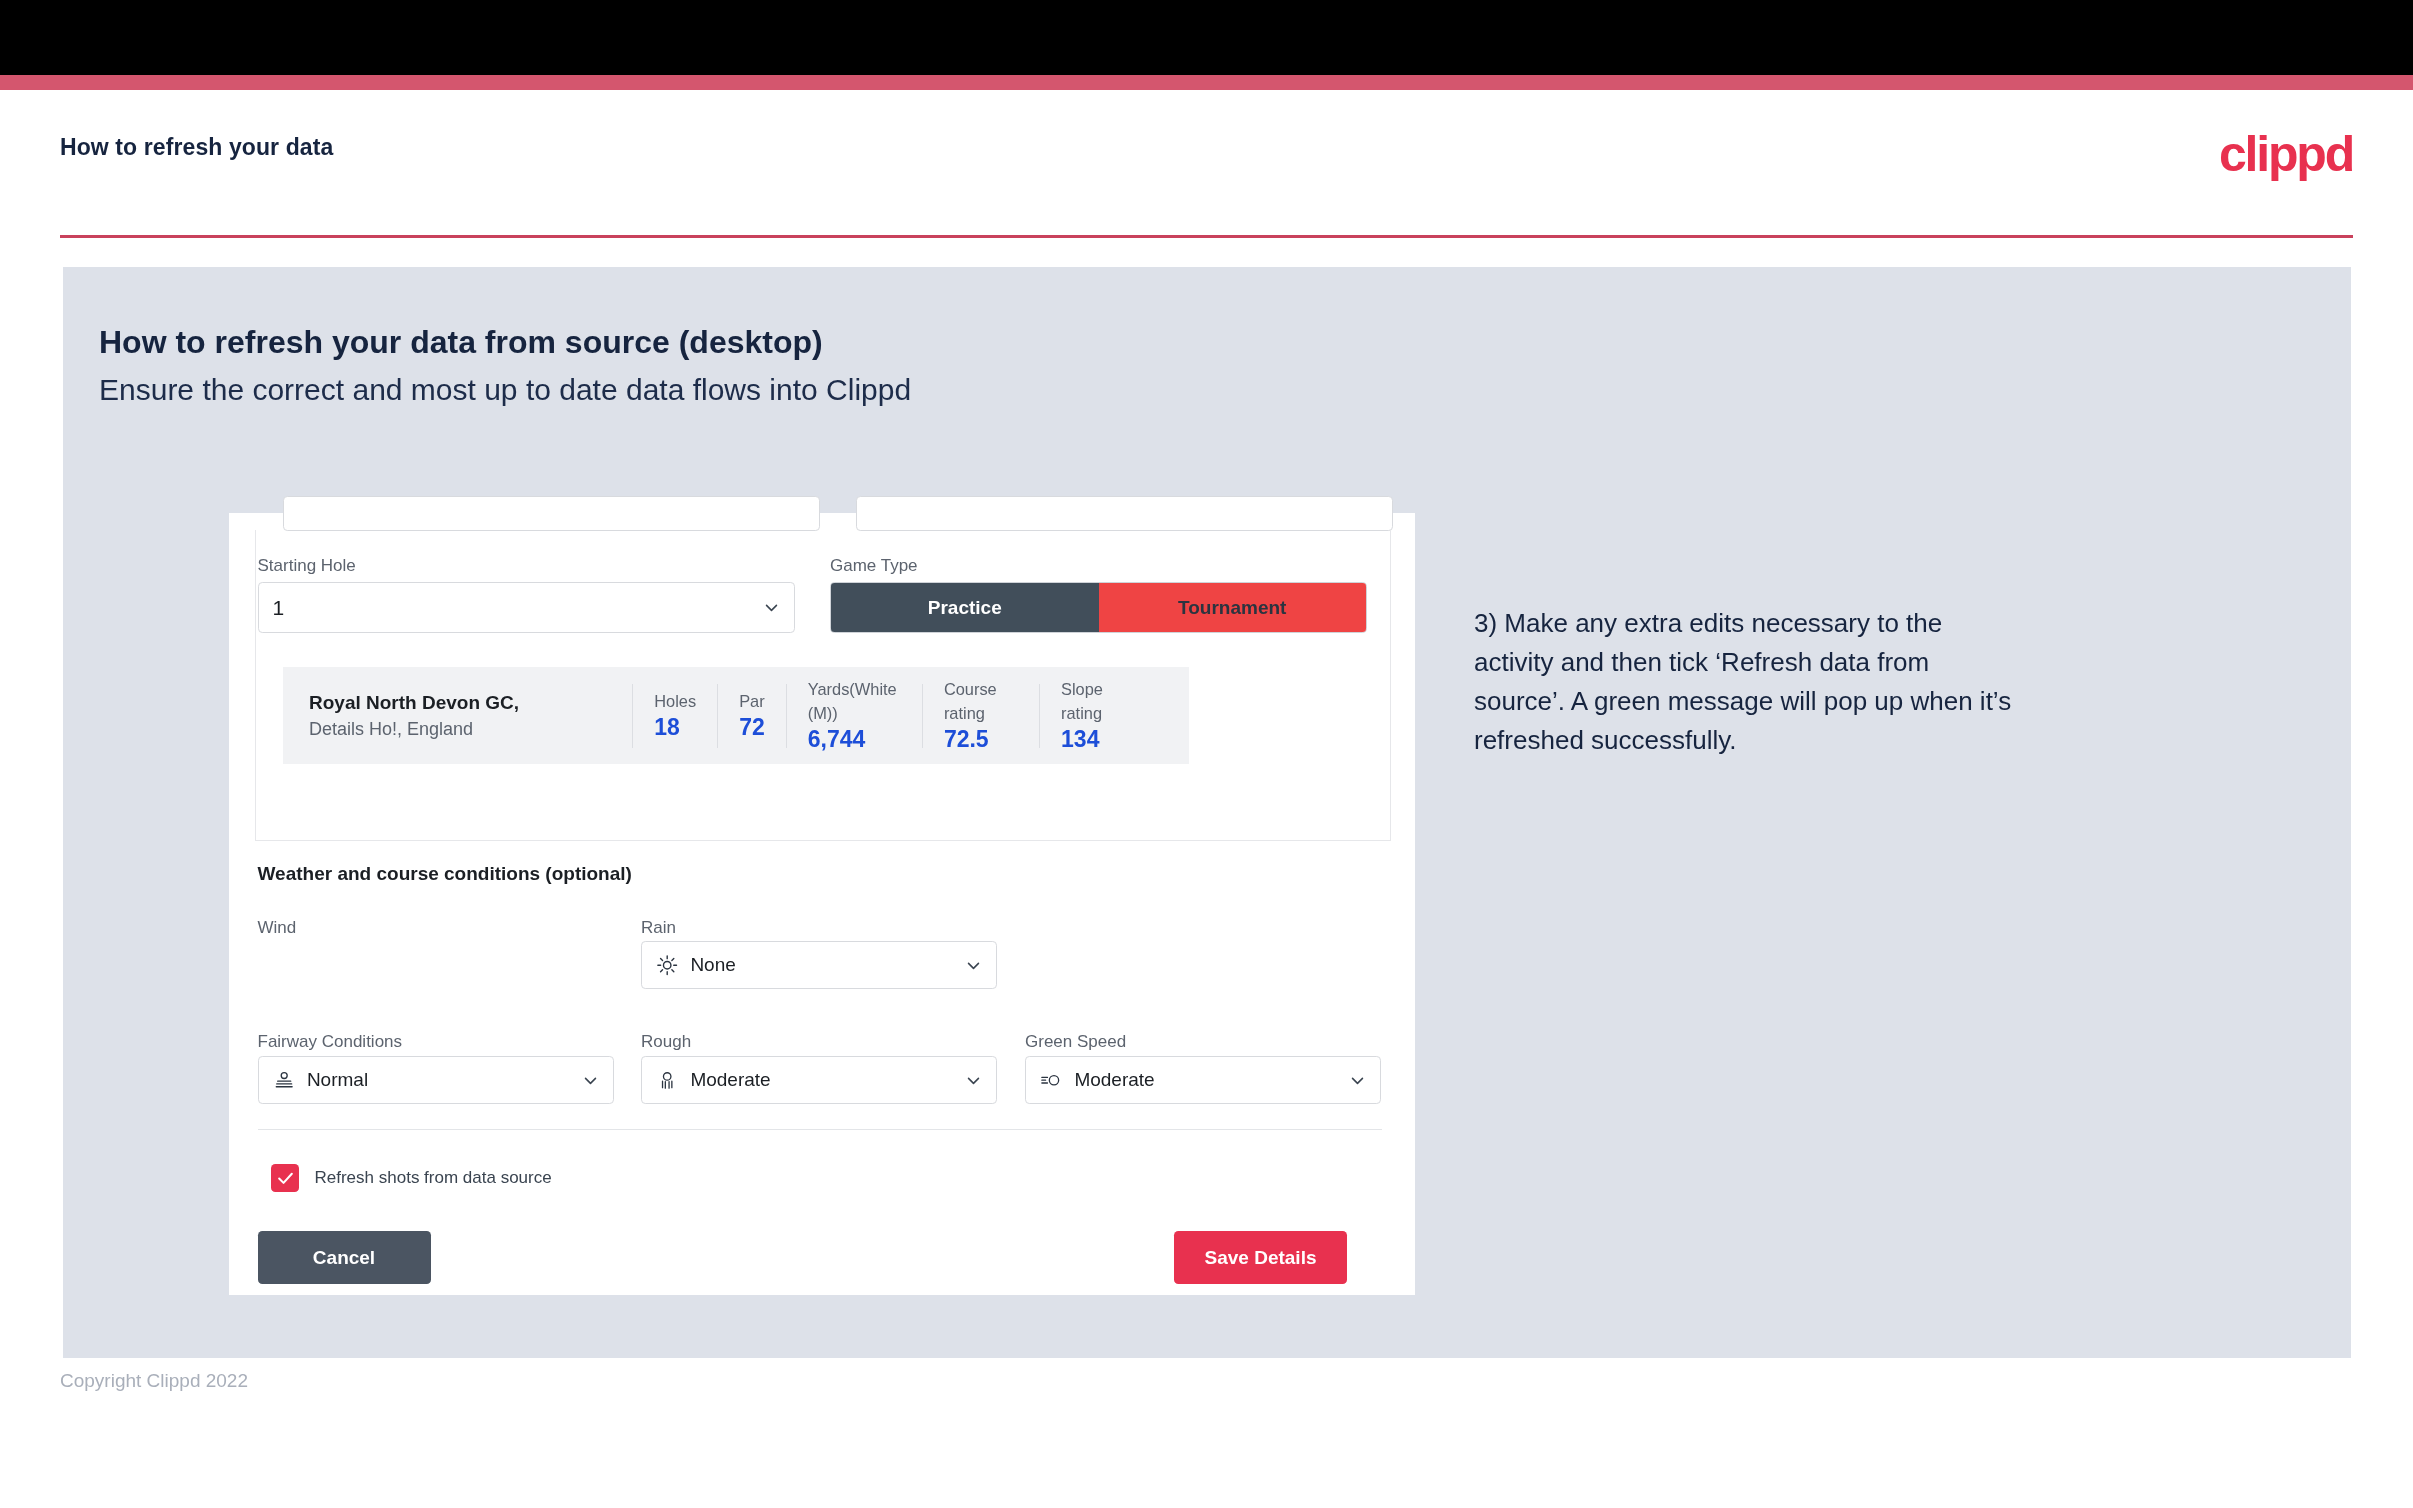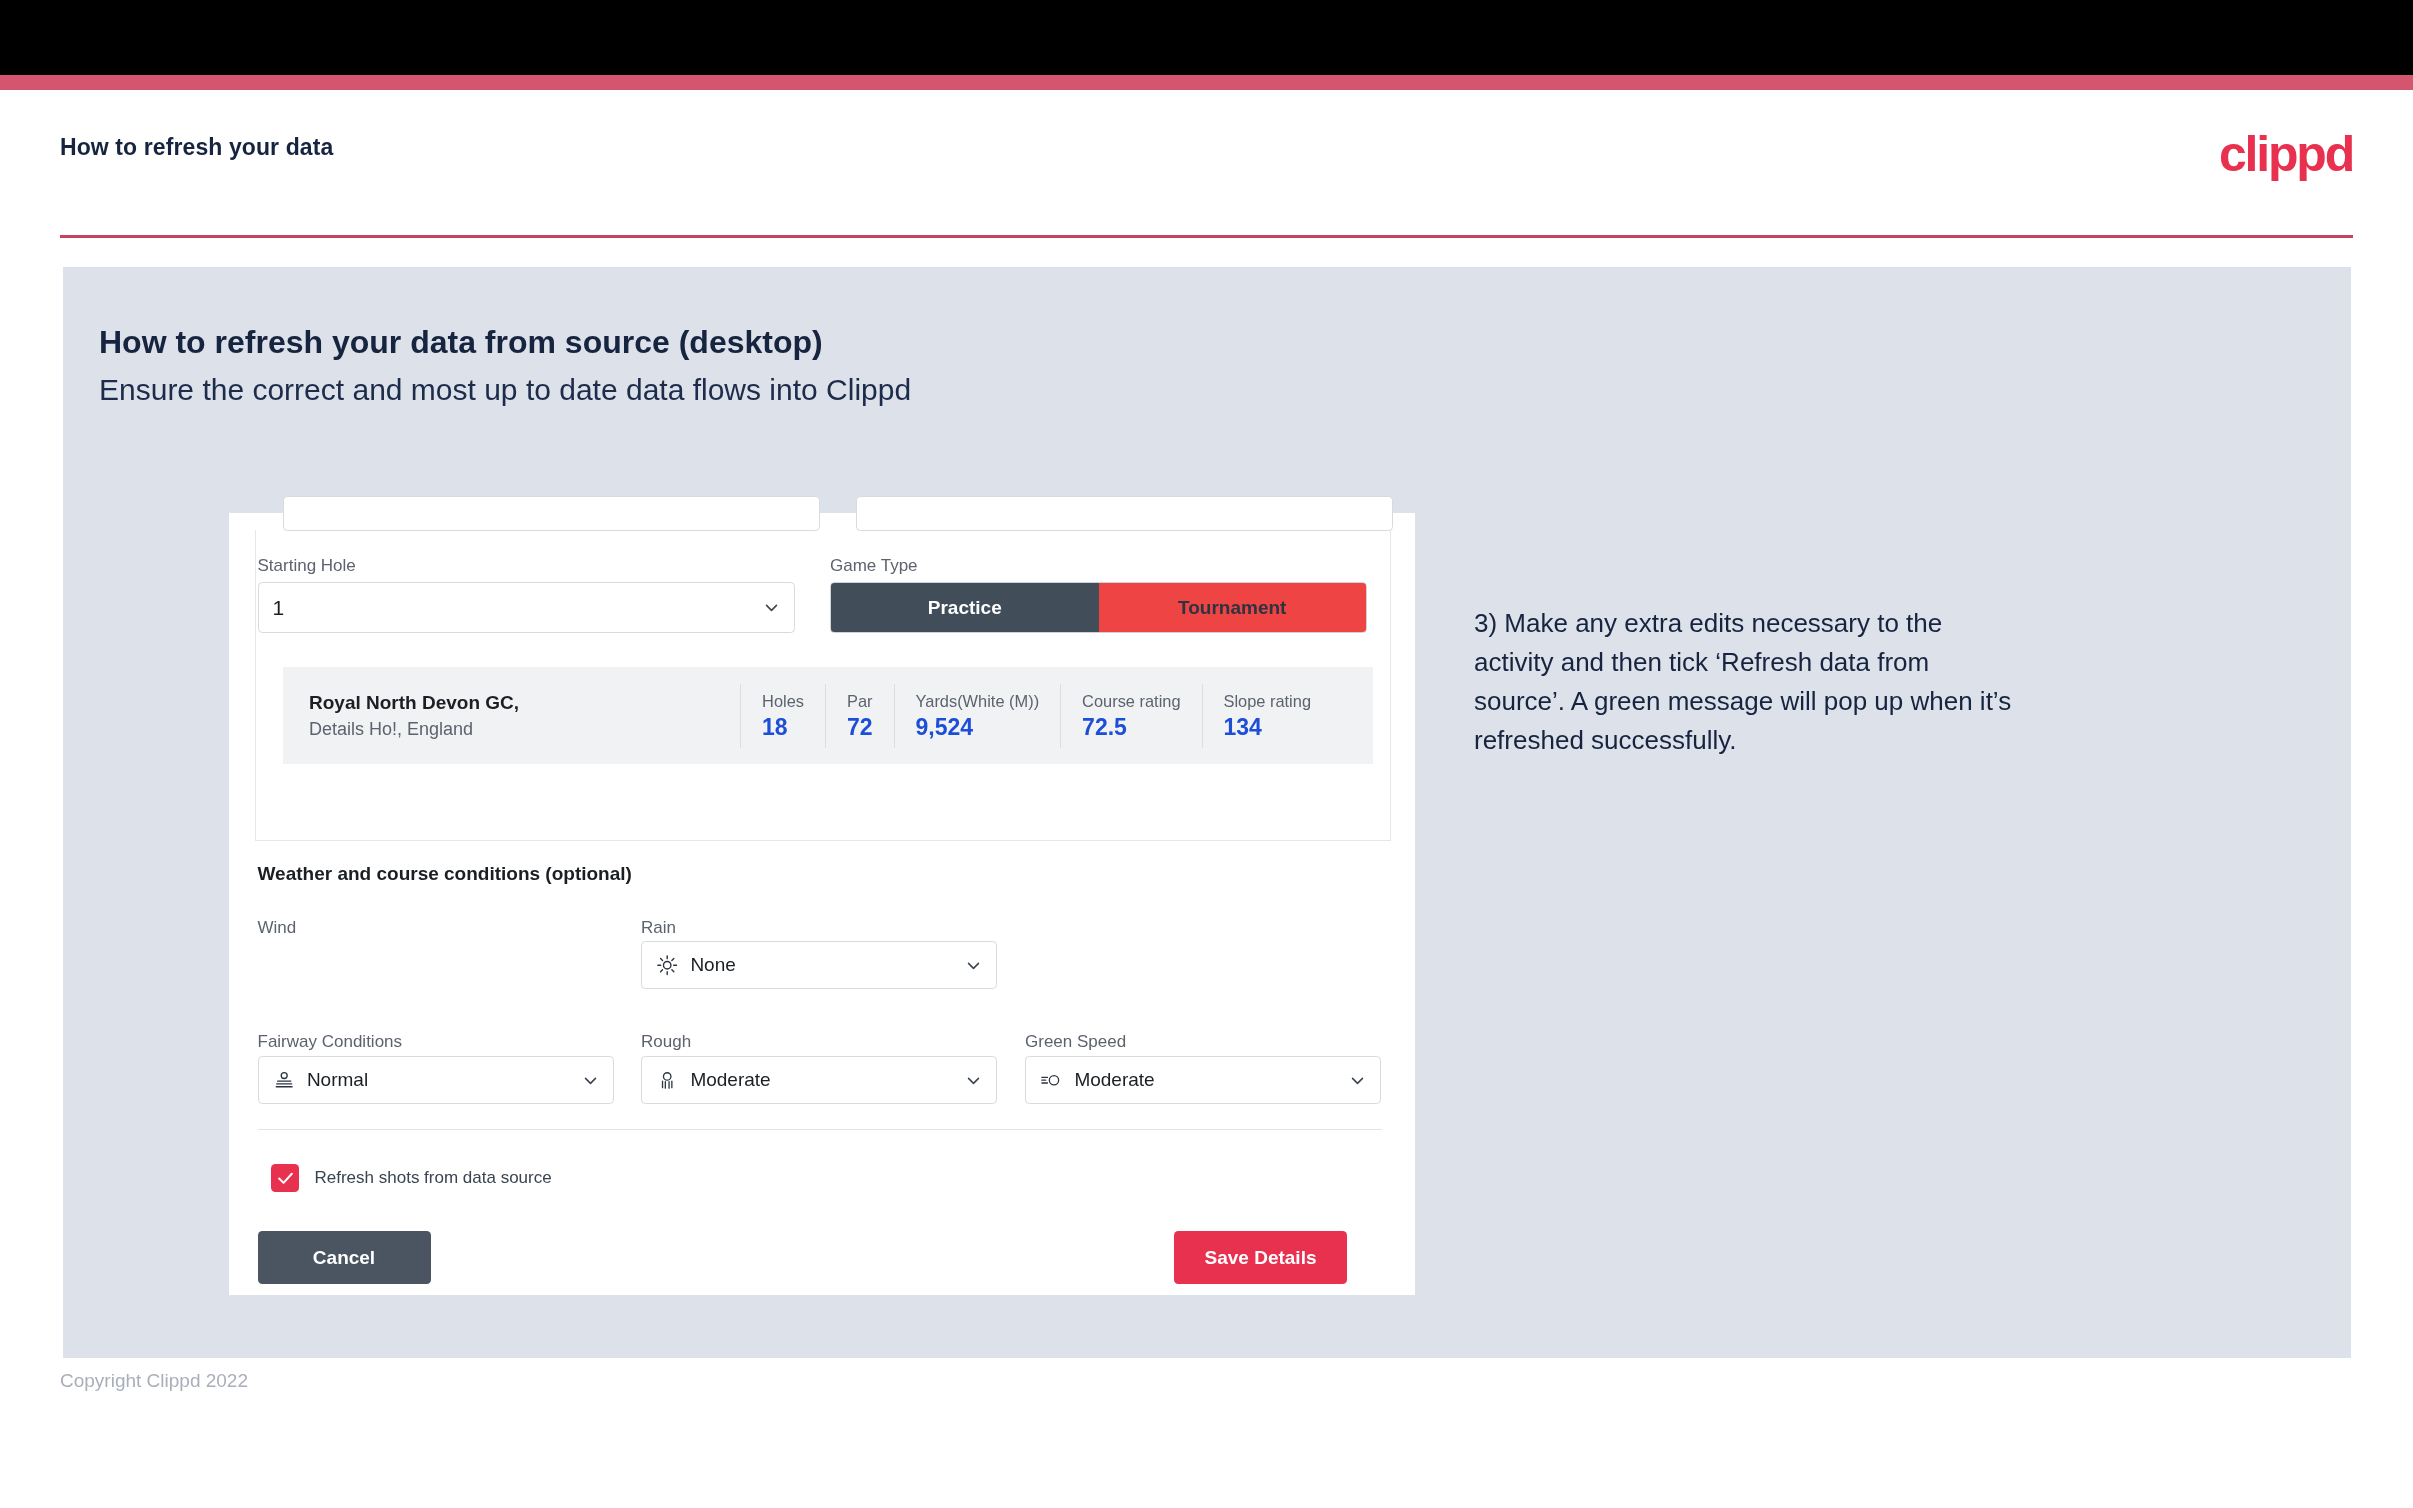--- a/index.html
+++ b/index.html
@@ -94,21 +94,21 @@
   }
   .seg > div {
     flex:1; display:flex; align-items:center; justify-content:center;
     font-size:19px; font-weight:700;
   }
   .seg .on  { background:#414e5a; color:#fff; }
   .seg .off { background:#ef4444; color:#2b3440; }
 
   
   .course {
-    position:absolute; left:54px; top:154px; width:1090px; height:97px;
+    position:absolute; left:54px; top:154px; width:906px; height:97px;
     background:#f1f2f4; display:flex; align-items:center;
   }
   .course-name { margin-left:26px; width:371px; }
   .course-name .n1 { font-size:19px; font-weight:700; color:#1b1f24; line-height:26px; }
   .course-name .n2 { font-size:18px; font-weight:400; color:#5c636e; line-height:26px; }
   .stats { display:flex; align-items:center; margin-left:auto; margin-right:41px; }
   .stat {
     padding:0 21px; text-align:left; border-left:0.9px solid #dcdee2;
     display:flex; flex-direction:column; justify-content:center; height:64px;
   }
@@ -215,21 +215,21 @@
           <div class="stat">
             <span class="k">Holes</span>
             <span class="v">18</span>
           </div>
           <div class="stat">
             <span class="k">Par</span>
             <span class="v">72</span>
           </div>
           <div class="stat">
             <span class="k">Yards(White (M))</span>
-            <span class="v">9,524</span>
+            <span class="v">6,744</span>
           </div>
           <div class="stat">
             <span class="k">Course rating</span>
             <span class="v">72.5</span>
           </div>
           <div class="stat">
             <span class="k">Slope rating</span>
             <span class="v">134</span>
           </div>
         </div>

